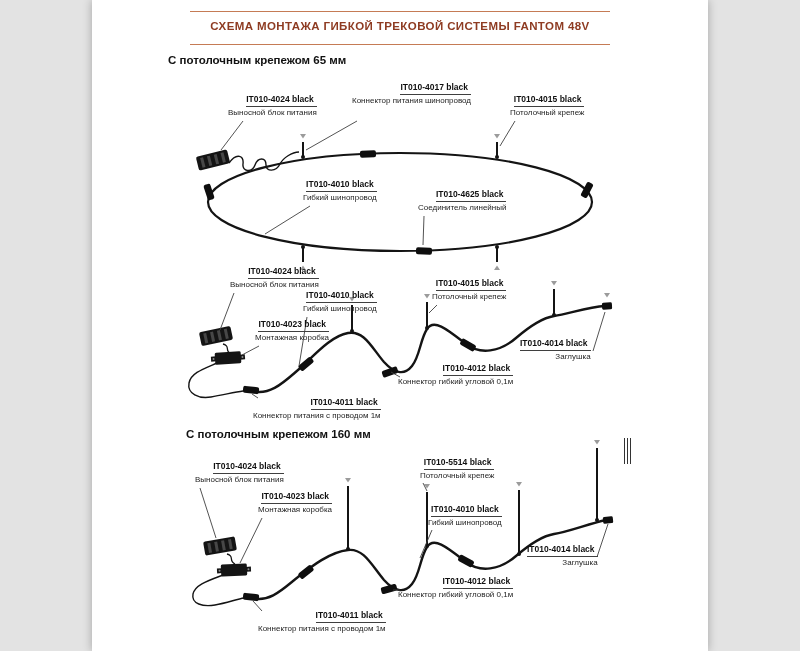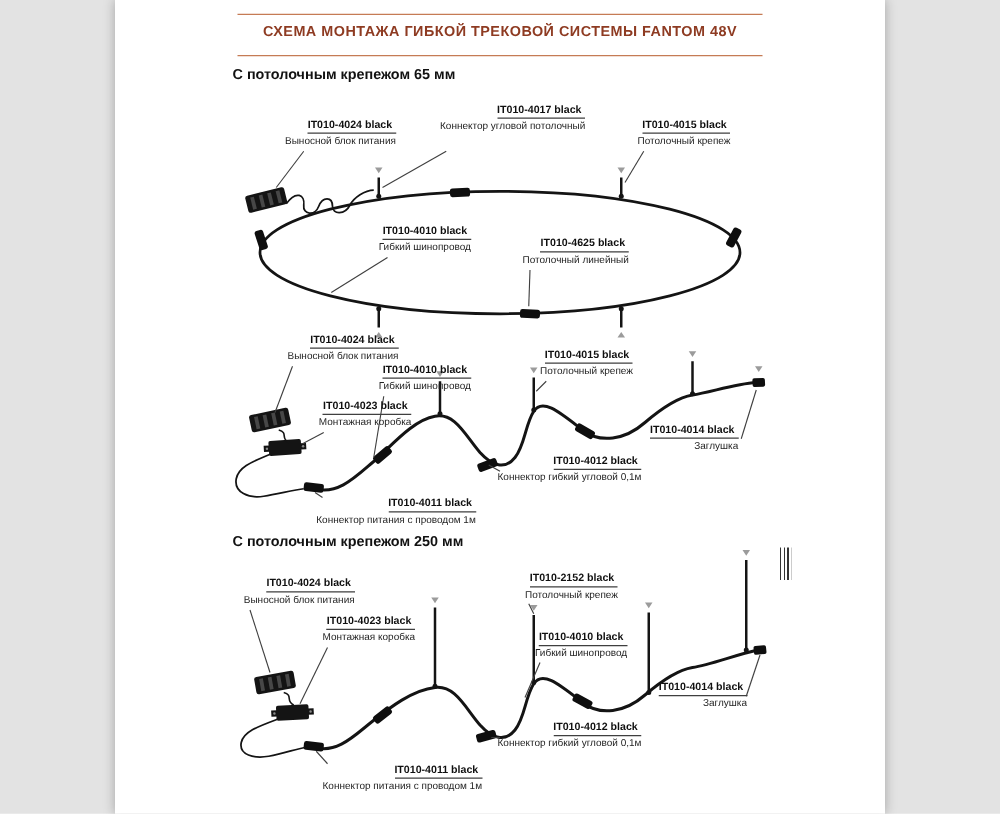--- a/index.html
+++ b/index.html
@@ -5,40 +5,40 @@
   *{margin:0;padding:0;box-sizing:border-box}
   html,body{width:800px;height:651px}
   body{background:#e3e3e3;font-family:"Liberation Sans",sans-serif;position:relative;overflow:hidden;color:#111}
   .stage{position:absolute;inset:0;width:800px;height:457px}
   .paper{position:absolute;left:92px;top:0;width:616px;height:651px;background:#ffffff;box-shadow:0 0 9px rgba(0,0,0,.28)}
   .title-rule{position:absolute;left:190px;width:420px;height:0;border-top:1px solid var(--accent-line,#c57b55)}
   .rule-top{top:11px}
   .rule-bottom{top:44px}
   .page-title{position:absolute;left:0;top:20px;width:800px;text-align:center;font-size:11.5px;font-weight:bold;letter-spacing:.4px;color:var(--accent-text,#8e3b22)}
   .section-heading{position:absolute;font-size:11.5px;font-weight:bold;color:#111}
-  .sec1{left:186px;top:54px}
+  .sec1{left:168px;top:54px}
   .sec2{left:186px;top:428px}
   svg.art{position:absolute;left:0;top:0;width:800px;height:651px}
   .callout{position:absolute;display:flex;flex-direction:column;align-items:flex-end;line-height:1.15}
   .callout .part{font-size:8.5px;font-weight:bold;color:#101010;white-space:nowrap;border-bottom:1px solid #3f3f3f;padding:0 3px 1px 0}
   .callout .desc{font-size:8px;color:#242424;white-space:nowrap;padding-top:1px}
   .barcode{position:absolute;left:624px;top:438px;width:9px;height:26px;background:repeating-linear-gradient(to right,#333 0 1px,transparent 1px 3px)}
 </style>
 </head>
 <body>
 
 <div class="stage">
   <div class="paper"></div>
 
   <div class="title-rule rule-top"></div>
   <h1 class="page-title">СХЕМА МОНТАЖА ГИБКОЙ ТРЕКОВОЙ СИСТЕМЫ FANTOM 48V</h1>
   <div class="title-rule rule-bottom"></div>
 
   <h2 class="section-heading sec1">С потолочным крепежом 65 мм</h2>
-  <h2 class="section-heading sec2">С потолочным крепежом 250 мм</h2>
+  <h2 class="section-heading sec2">С потолочным крепежом 160 мм</h2>
 
   <svg class="art" viewBox="0 0 800 651">
     <defs>
       <g id="psu">
         <rect x="-16" y="-7" width="32" height="14" rx="2" fill="#141414"></rect>
         <rect x="-12" y="-5" width="3" height="10" fill="#474747"></rect>
         <rect x="-5" y="-5" width="3" height="10" fill="#474747"></rect>
         <rect x="2" y="-5" width="3" height="10" fill="#474747"></rect>
         <rect x="9" y="-5" width="3" height="10" fill="#474747"></rect>
       </g>
@@ -176,33 +176,33 @@
       <line x1="262" y1="611" x2="253" y2="601"></line>
     </g>
   </svg>
 
   <div class="callout" style="left:228px;top:95px">
     <span class="part">IT010-4024 black</span>
     <span class="desc">Выносной блок питания</span>
   </div>
   <div class="callout" style="left:352px;top:83px">
     <span class="part">IT010-4017 black</span>
-    <span class="desc">Коннектор угловой потолочный</span>
+    <span class="desc">Коннектор питания шинопровод</span>
   </div>
   <div class="callout" style="left:510px;top:95px">
     <span class="part">IT010-4015 black</span>
     <span class="desc">Потолочный крепеж</span>
   </div>
   <div class="callout" style="left:303px;top:180px">
     <span class="part">IT010-4010 black</span>
     <span class="desc">Гибкий шинопровод</span>
   </div>
   <div class="callout" style="left:418px;top:190px">
     <span class="part">IT010-4625 black</span>
-    <span class="desc">Потолочный линейный</span>
+    <span class="desc">Соединитель линейный</span>
   </div>
 
   <div class="callout" style="left:230px;top:267px">
     <span class="part">IT010-4024 black</span>
     <span class="desc">Выносной блок питания</span>
   </div>
   <div class="callout" style="left:303px;top:291px">
     <span class="part">IT010-4010 black</span>
     <span class="desc">Гибкий шинопровод</span>
   </div>
@@ -229,21 +229,21 @@
 
   <div class="callout" style="left:195px;top:462px">
     <span class="part">IT010-4024 black</span>
     <span class="desc">Выносной блок питания</span>
   </div>
   <div class="callout" style="left:258px;top:492px">
     <span class="part">IT010-4023 black</span>
     <span class="desc">Монтажная коробка</span>
   </div>
   <div class="callout" style="left:420px;top:458px">
-    <span class="part">IT010-2152 black</span>
+    <span class="part">IT010-5514 black</span>
     <span class="desc">Потолочный крепеж</span>
   </div>
   <div class="callout" style="left:428px;top:505px">
     <span class="part">IT010-4010 black</span>
     <span class="desc">Гибкий шинопровод</span>
   </div>
   <div class="callout" style="left:527px;top:545px">
     <span class="part">IT010-4014 black</span>
     <span class="desc">Заглушка</span>
   </div>

